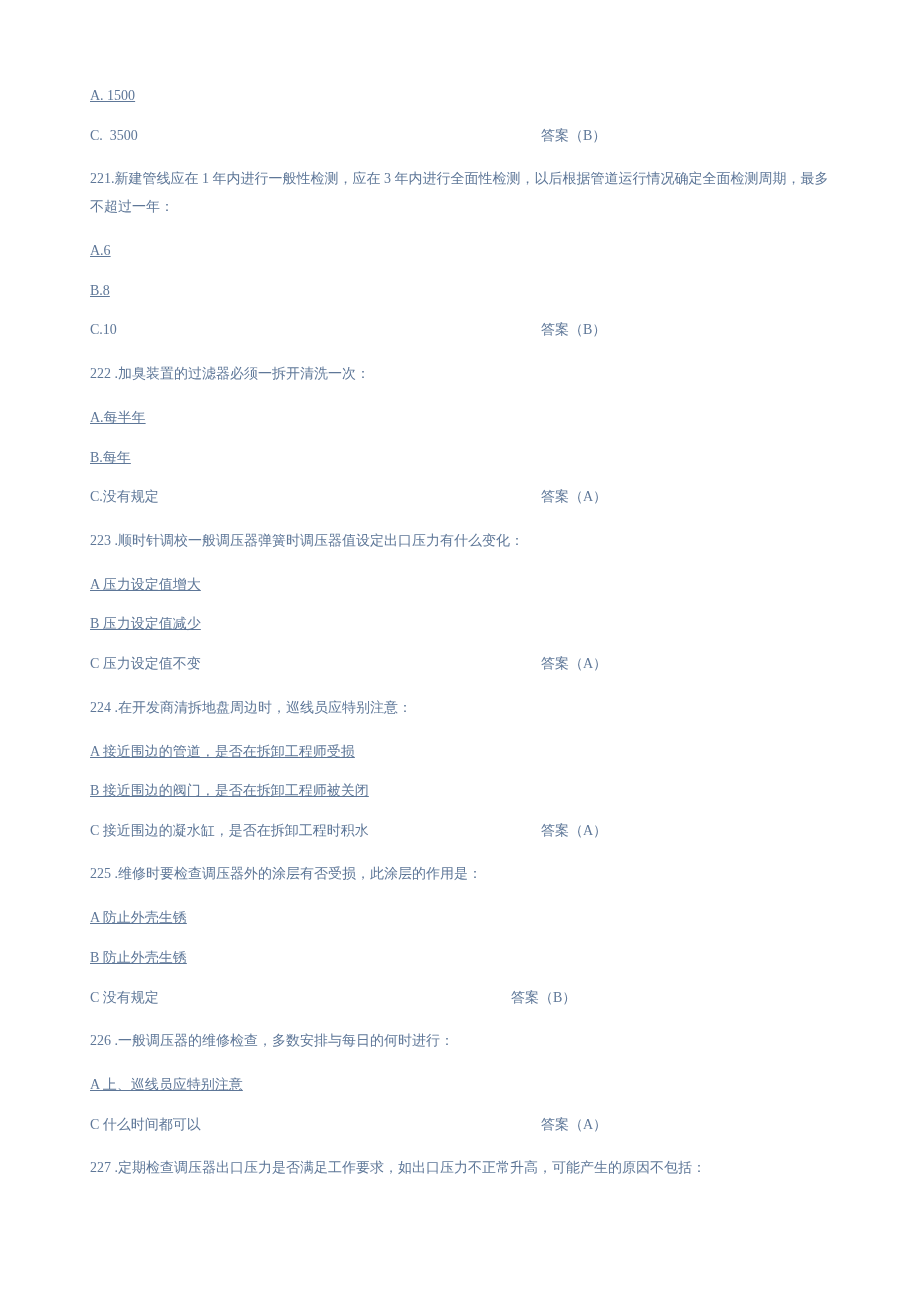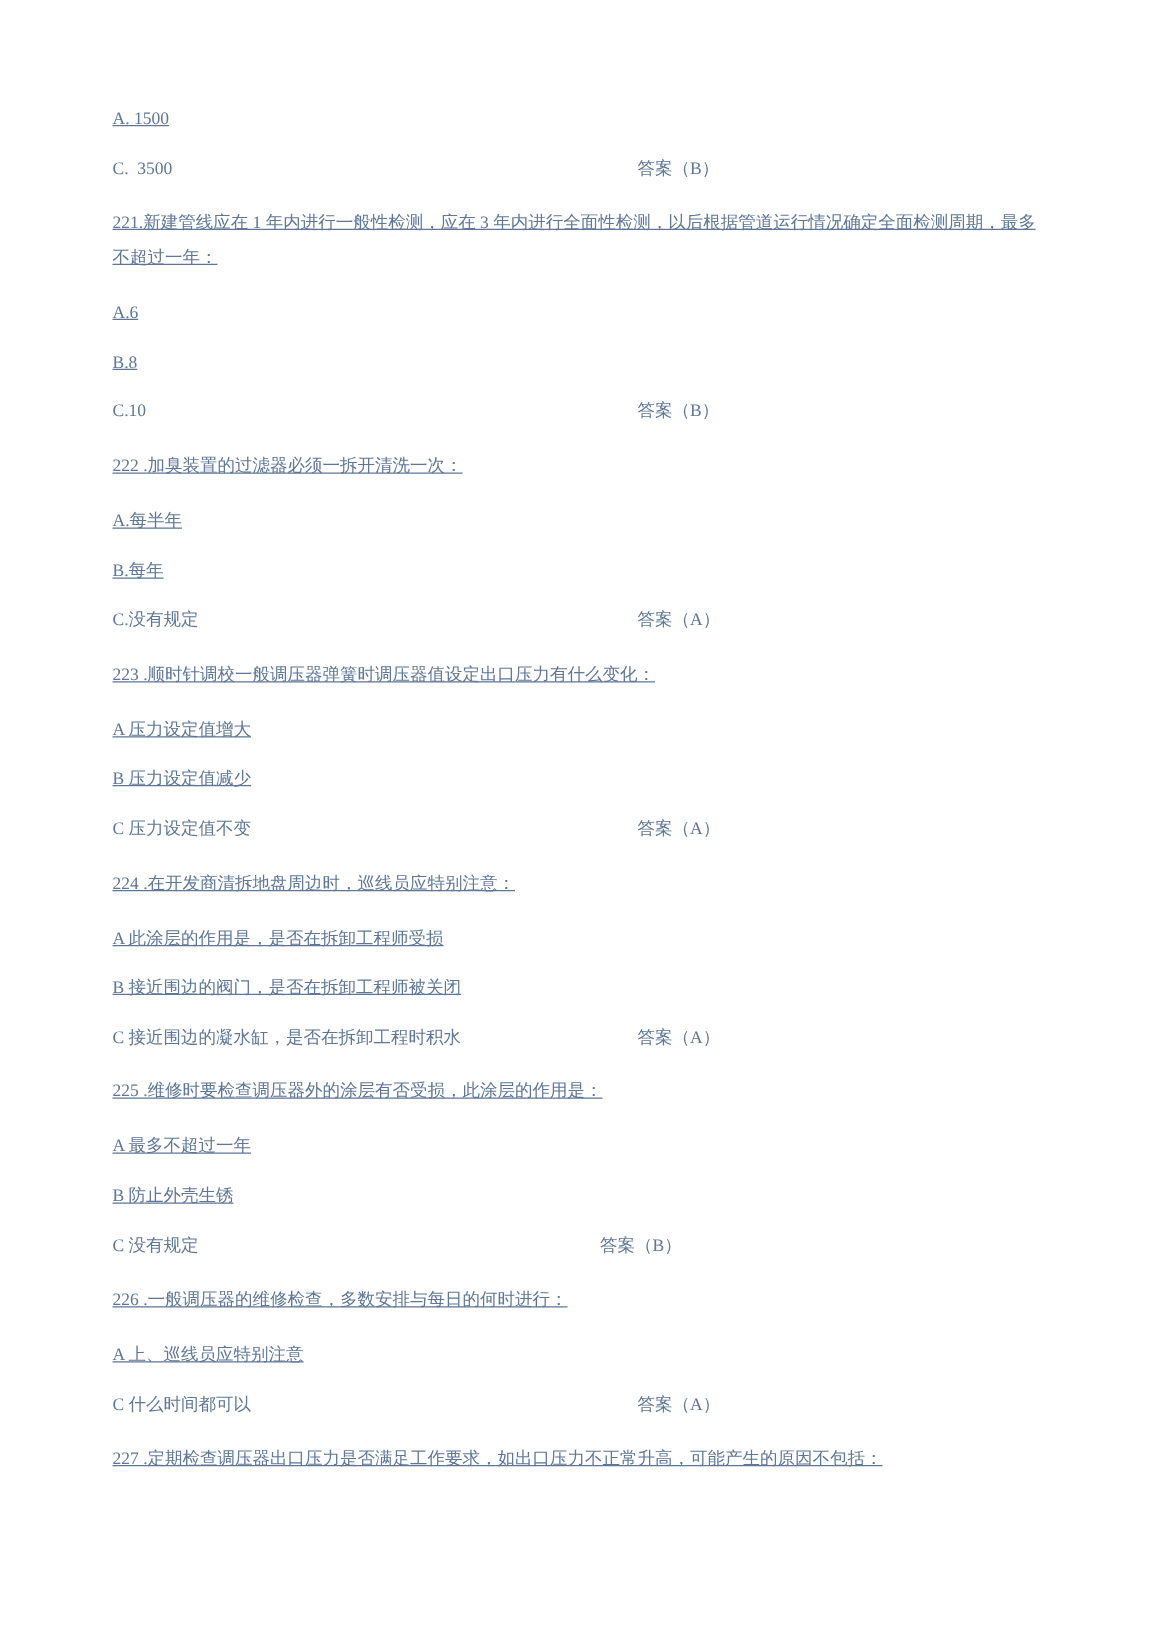--- a/index.html
+++ b/index.html
@@ -15,37 +15,37 @@
     min-height: 1301px;
     padding: 86px 90px 60px 90px;
     color: #5e7798;
     font-size: 14px;
     line-height: 1.4;
   }
   .row {
     display: flex;
     align-items: baseline;
     margin: 0 0 20px 0;
+    gap: 31px;
   }
   .row .left {
     flex: 0 0 auto;
     white-space: pre;
   }
   .row .ans {
     flex: 0 0 auto;
     margin-left: 0;
   }
   .ans-col {
     display: inline-block;
     min-width: 420px;
   }
   .stem {
     margin: 12px 0 20px 0;
     line-height: 2.0;
-    text-decoration: underline;
   }
   .opt {
     margin: 0 0 20px 0;
     text-decoration: underline;
   }
 </style>
 </head>
 <body>
 
 <div class="page">
@@ -74,29 +74,29 @@
 
   <div class="stem">223   .顺时针调校一般调压器弹簧时调压器值设定出口压力有什么变化：</div>
   <div class="opt">A 压力设定值增大</div>
   <div class="opt">B 压力设定值减少</div>
   <div class="row">
     <span class="left ans-col">C 压力设定值不变</span>
     <span class="ans">答案（A）</span>
   </div>
 
   <div class="stem">224   .在开发商清拆地盘周边时，巡线员应特别注意：</div>
-  <div class="opt">A 此涂层的作用是，是否在拆卸工程师受损</div>
+  <div class="opt">A 接近围边的管道，是否在拆卸工程师受损</div>
   <div class="opt">B 接近围边的阀门，是否在拆卸工程师被关闭</div>
   <div class="row">
     <span class="left" style="min-width:360px;">C 接近围边的凝水缸，是否在拆卸工程时积水</span>
     <span class="ans" style="margin-left:60px;">答案（A）</span>
   </div>
 
   <div class="stem">225   .维修时要检查调压器外的涂层有否受损，此涂层的作用是：</div>
-  <div class="opt"> A 最多不超过一年</div>
+  <div class="opt"> A 防止外壳生锈</div>
   <div class="opt">B 防止外壳生锈</div>
   <div class="row">
     <span class="left" style="min-width:390px;">C 没有规定</span>
     <span class="ans">答案（B）</span>
   </div>
 
   <div class="stem">226   .一般调压器的维修检查，多数安排与每日的何时进行：</div>
   <div class="opt">A 上、巡线员应特别注意</div>
   <div class="row">
     <span class="left ans-col">C 什么时间都可以</span>

